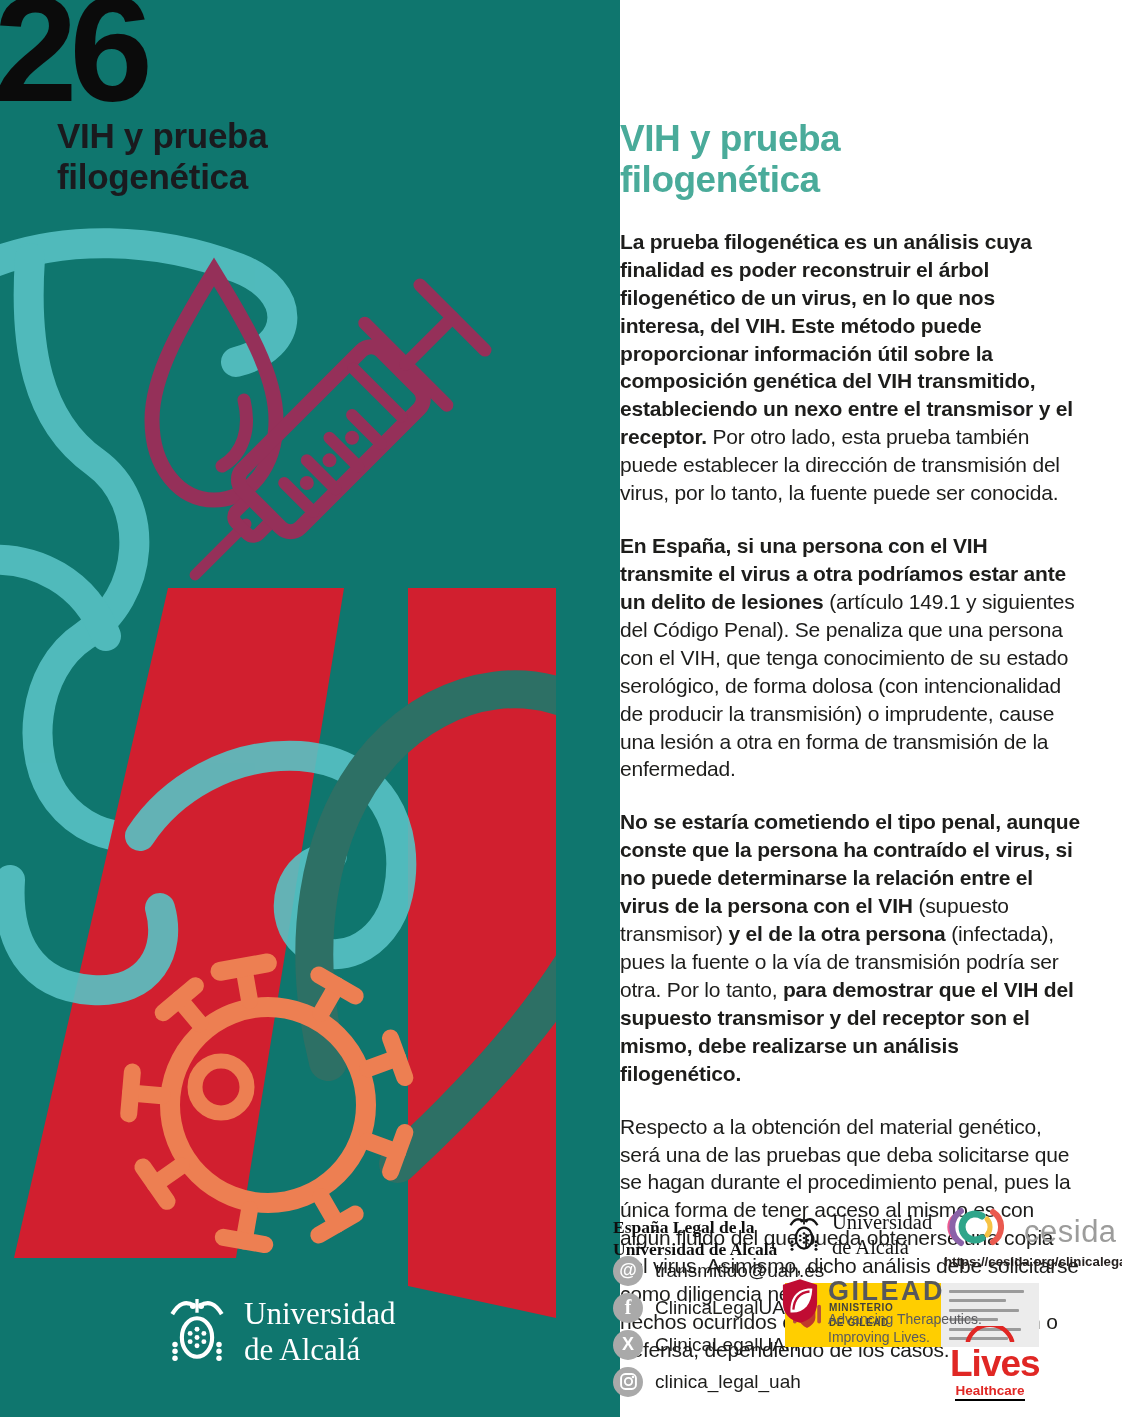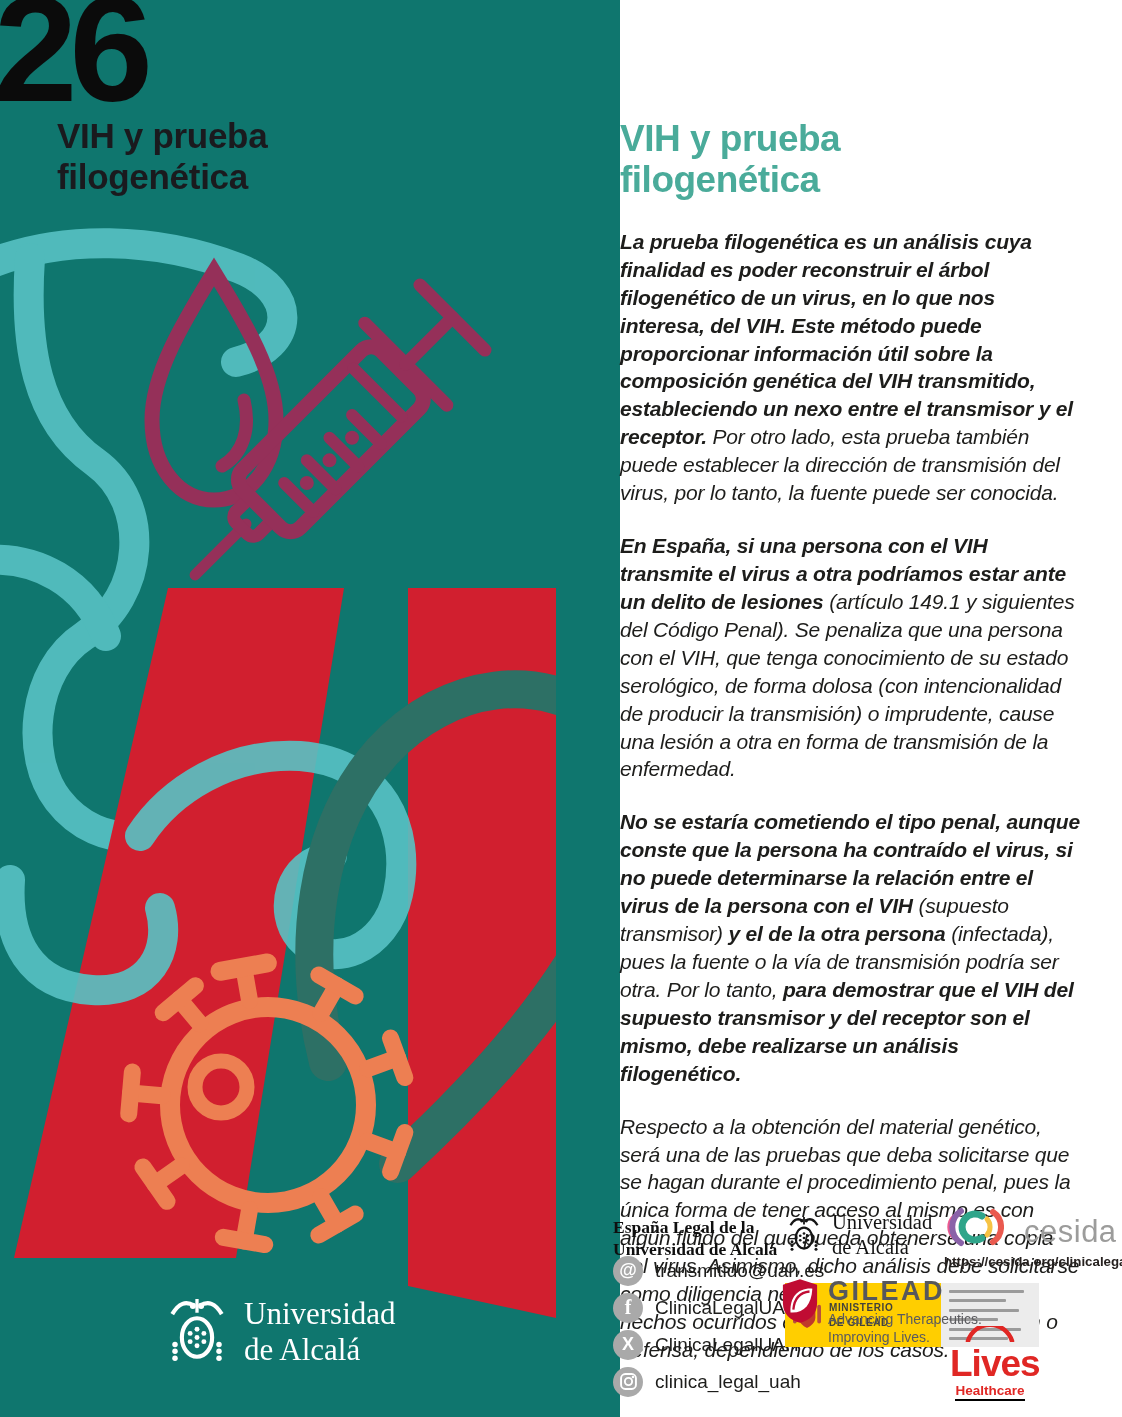--- a/index.html
+++ b/index.html
@@ -11,21 +11,21 @@
   .cover-number{position:absolute;left:-6px;top:-26px;font-size:150px;font-weight:800;
                 letter-spacing:-8px;color:#0b0b0b;line-height:1;}
   .cover-title{position:absolute;left:57px;top:116px;margin:0;font-size:35px;font-weight:700;
                color:#1a1a1e;line-height:1.17;letter-spacing:-0.3px;}
   .cover-logo{position:absolute;left:164px;top:1294px;display:flex;align-items:center;gap:14px;color:#ffffff;}
   .cover-logo-text{font-family:"Liberation Serif","DejaVu Serif",serif;font-size:31px;line-height:1.15;}
   
   .content{position:absolute;left:620px;top:0;width:463px;}
   .article-title{margin:118px 0 27px 0;font-size:37px;font-weight:700;color:#4aab9a;
                  line-height:1.12;letter-spacing:-0.5px;}
-  .content p{margin:0 0 25px 0;font-size:21px;line-height:1.33;color:#1d1d1b;letter-spacing:-0.2px;font-style:italic;}
+  .content p{margin:0 0 25px 0;font-size:21px;line-height:1.33;color:#1d1d1b;letter-spacing:-0.2px;}
   .content p .b{font-weight:700;}
   
   .f-clinic{position:absolute;left:613px;top:1216px;font-family:"Liberation Serif","DejaVu Serif",serif;
             font-weight:700;font-size:17.5px;line-height:1.28;color:#0f0f0f;}
   .f-socials{position:absolute;left:613px;top:1252px;}
   .social-row{display:flex;align-items:center;gap:12px;height:37px;}
   .sicon{width:30px;height:30px;border-radius:50%;background:#a9a9a9;color:#fff;display:flex;
          align-items:center;justify-content:center;font-size:18px;font-weight:700;flex:0 0 30px;}
   .sicon.fb{font-family:"Liberation Serif","DejaVu Serif",serif;font-size:20px;}
   .slabel{font-size:19px;color:#1d1d1b;}

